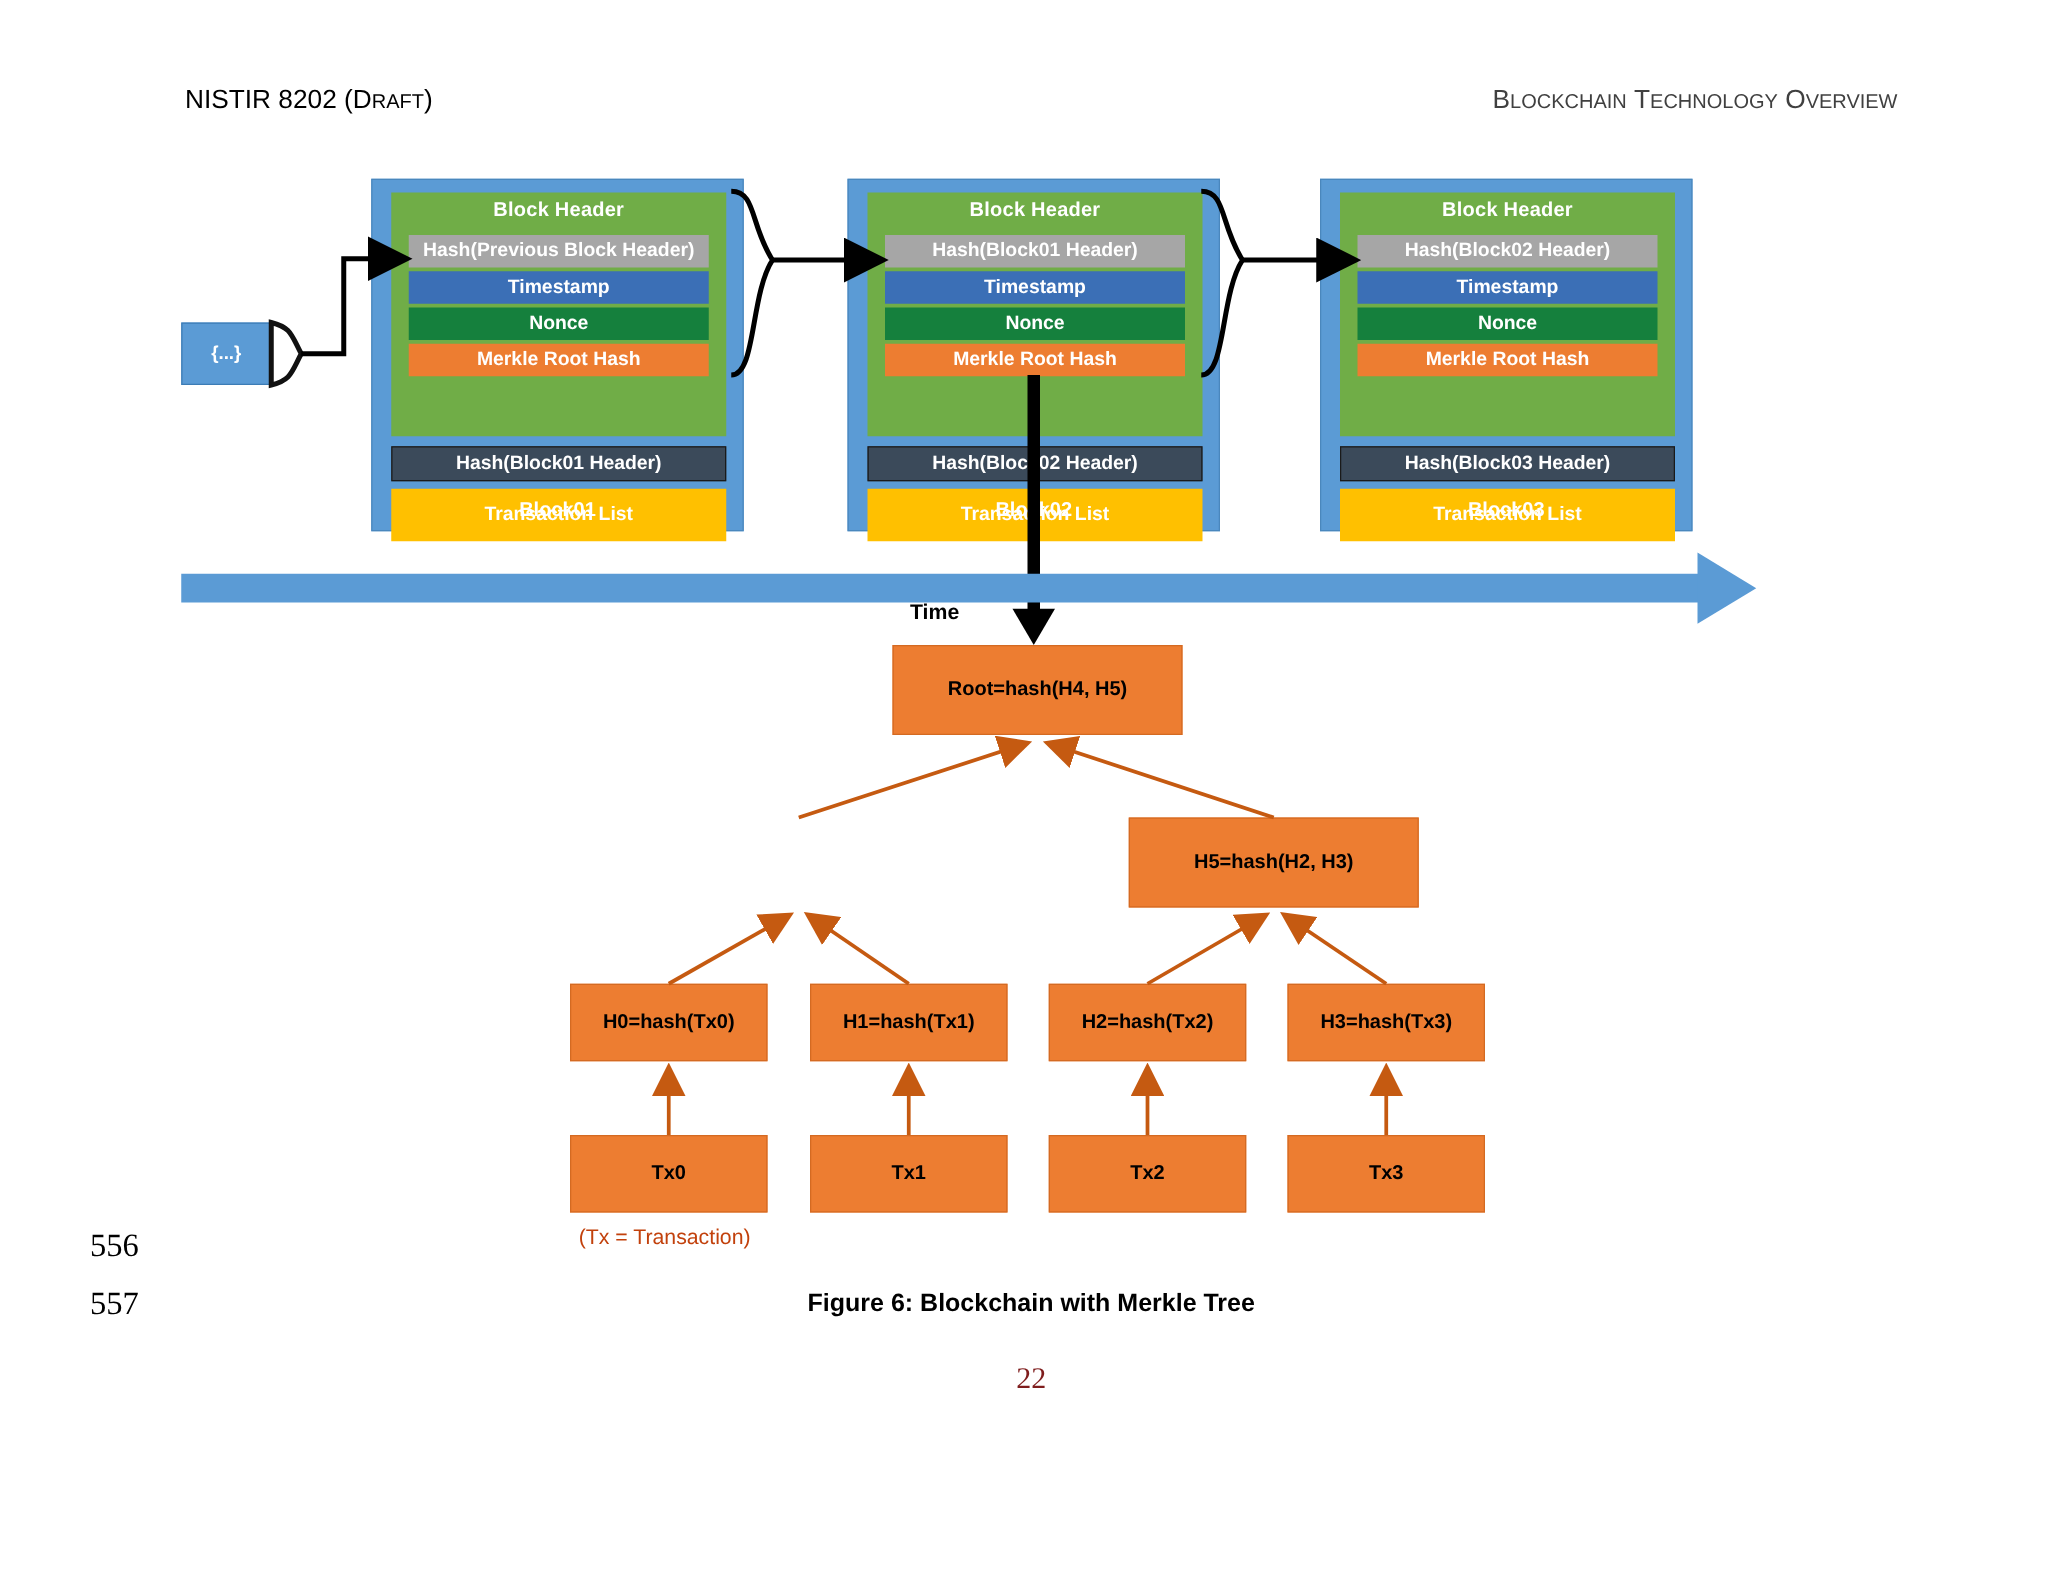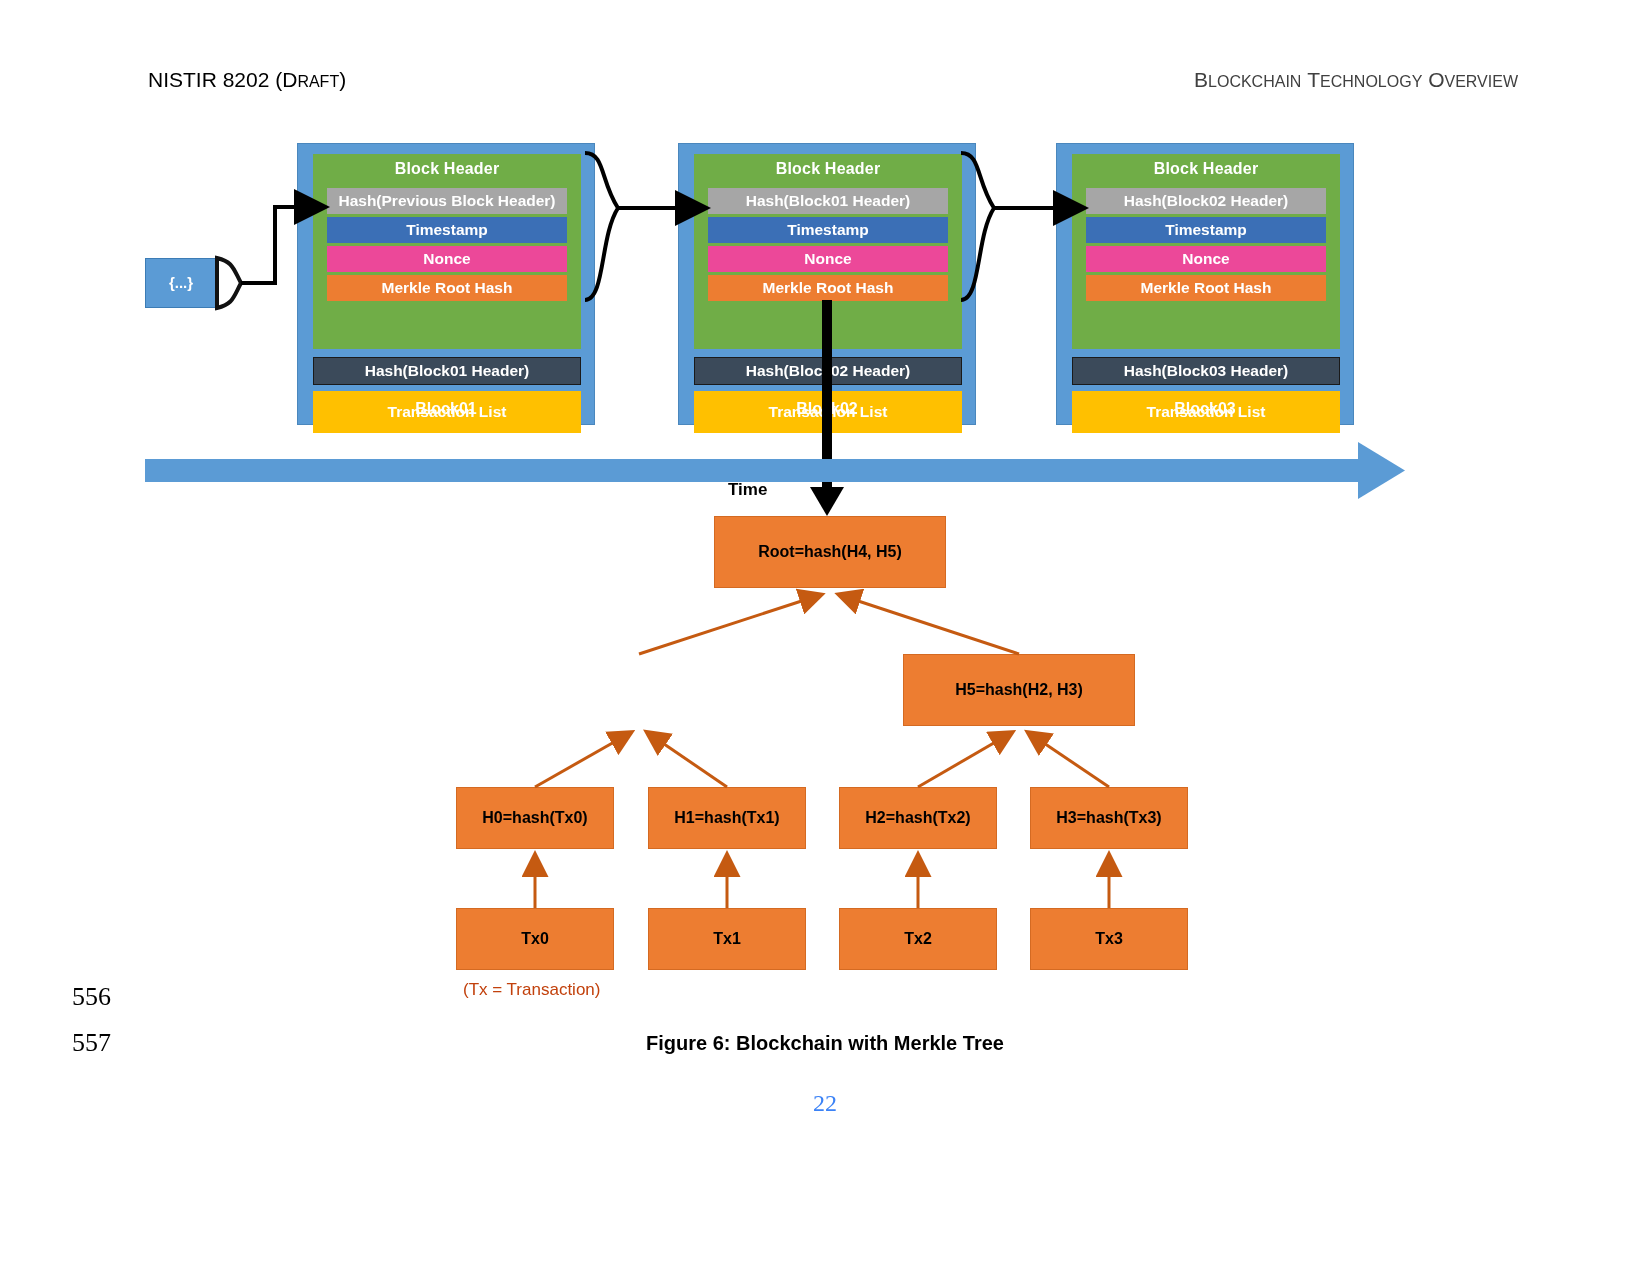--- a/index.html
+++ b/index.html
@@ -81,21 +81,21 @@
     color: #ffffff;
     font-size: 15.5px;
     font-weight: bold;
     text-align: center;
     line-height: 26px;
     white-space: nowrap;
     overflow: hidden;
   }
   .f-gray   { background: #A6A6A6; color: #ffffff; }
   .f-blue   { background: #3B6FB6; }
-  .f-green  { background: #ec4899; }
+  .f-green  { background: #15803d; }
   .f-orange { background: #ED7D31; }
   .f-dark   { background: #3B4A5A; border: 1px solid #1a1a1a; }
   .f-yellow { background: #FFC000; }
 
   .block-label {
     position: absolute;
     left: 0;
     right: 0;
     bottom: 6px;
     text-align: center;
@@ -165,21 +165,21 @@
     font-weight: bold;
     color: #000;
   }
   .page-num {
     position: absolute;
     left: 0;
     right: 0;
     text-align: center;
     font-family: "Liberation Serif", serif;
     font-size: 24px;
-    color: #3b82f6;
+    color: #7f1d1d;
   }
   svg.overlay {
     position: absolute;
     left: 0;
     top: 0;
     width: 1650px;
     height: 1275px;
     pointer-events: none;
   }
 </style>

